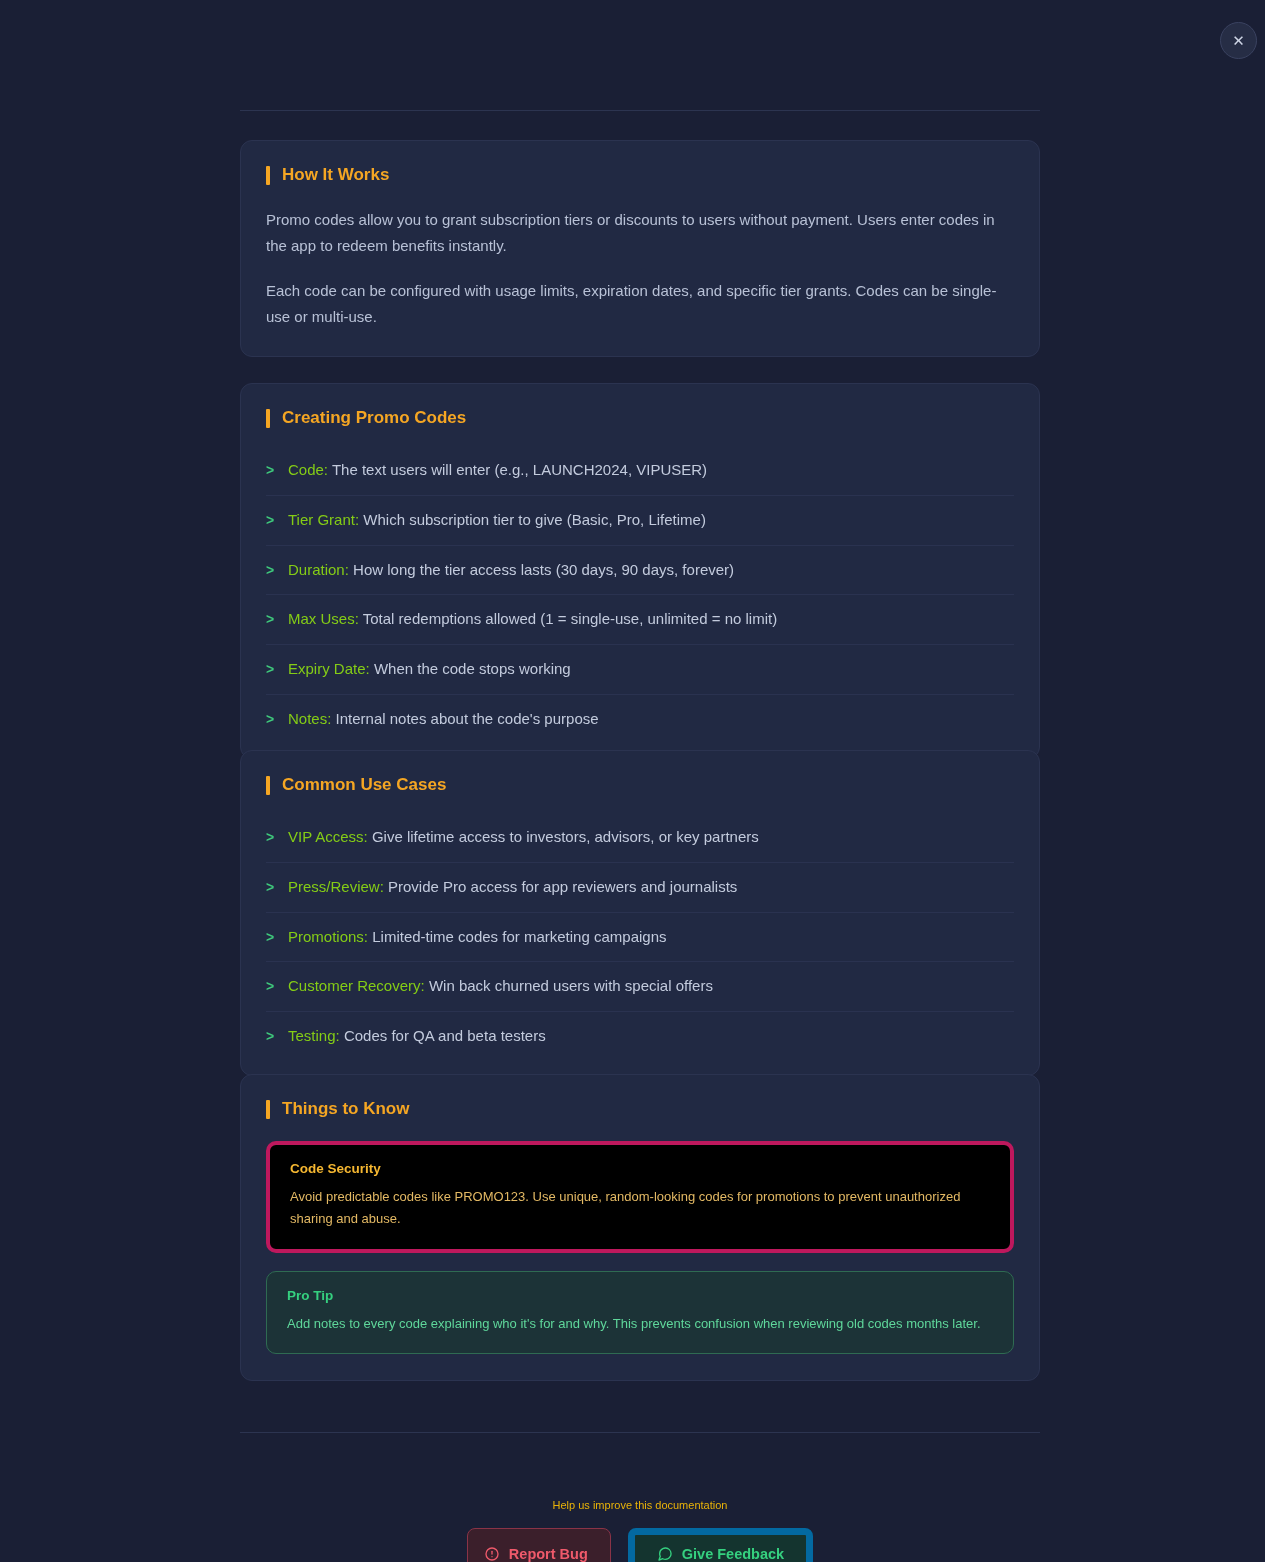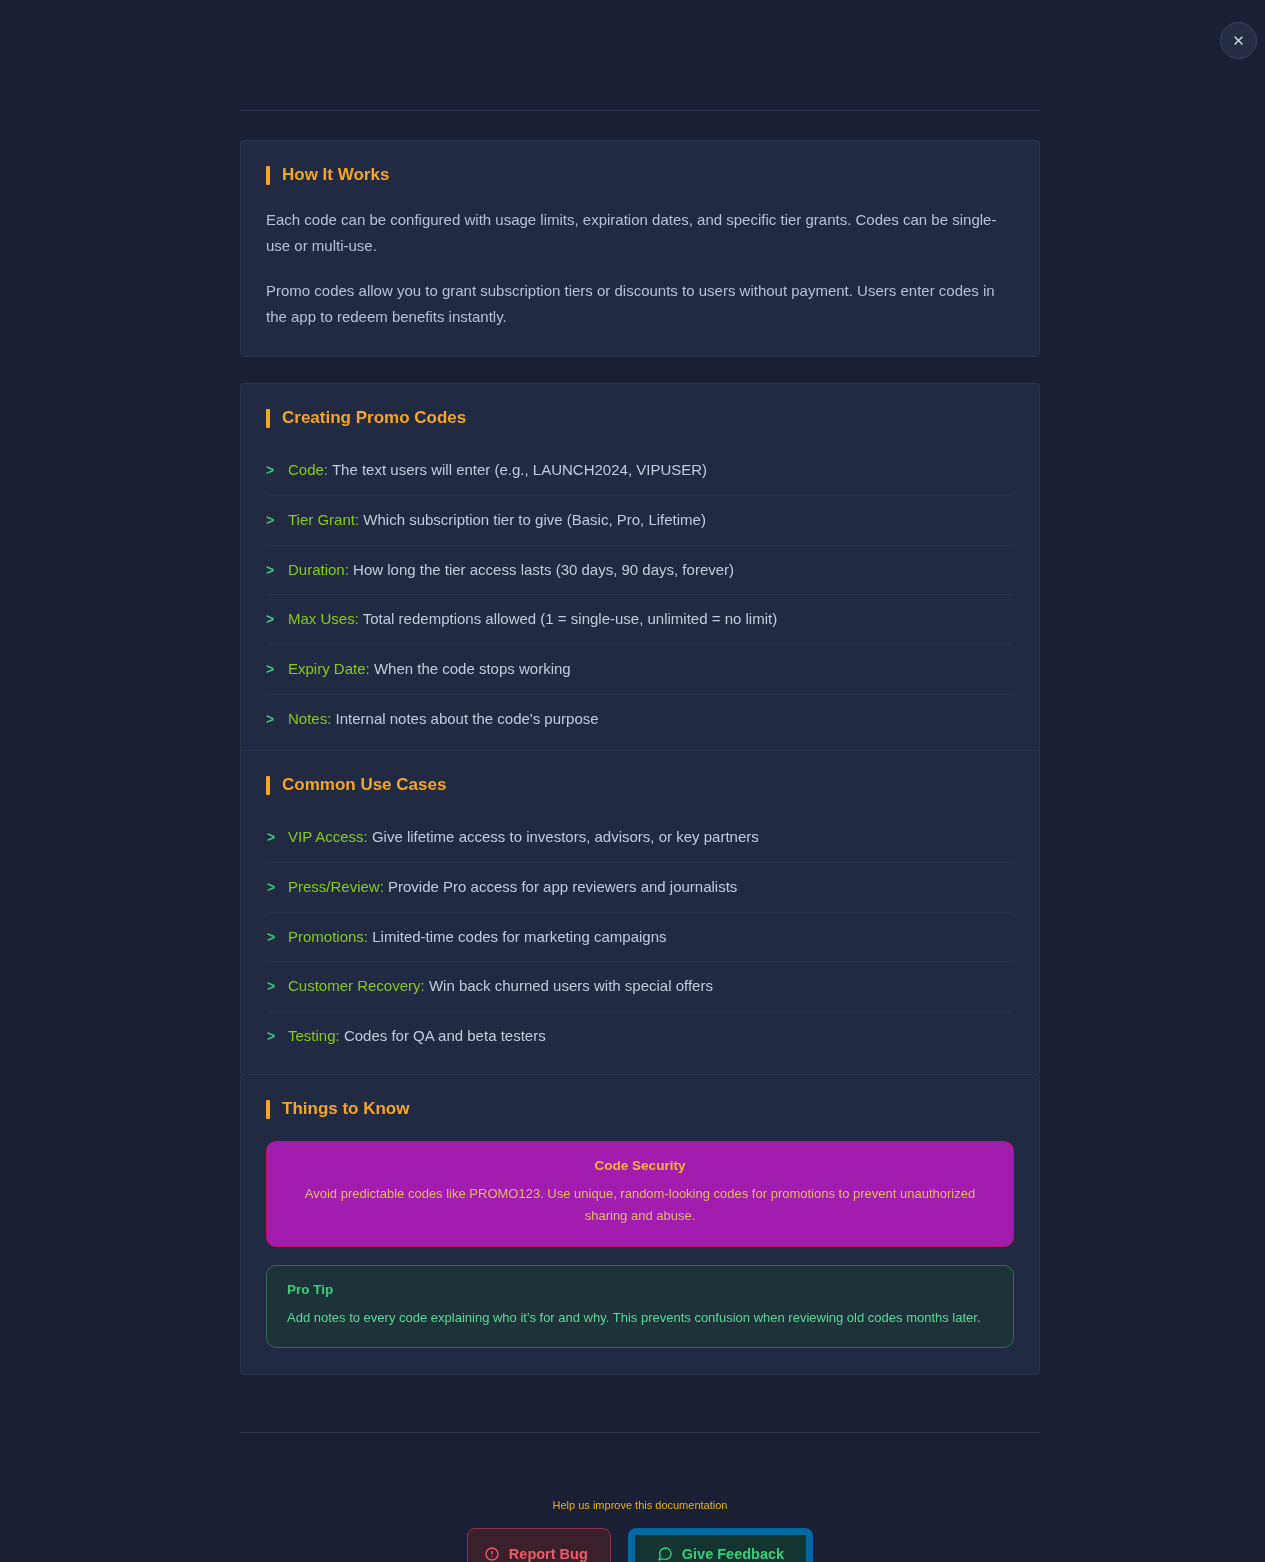--- a/index.html
+++ b/index.html
@@ -82,21 +82,21 @@
     background: #2c3450;
   }
 
   
   .card {
     position: absolute;
     left: 240px;
     width: 800px;
     background: #212943;
     border: 1px solid #2b3350;
-    border-radius: 4px;
+    border-radius: 12px;
     padding: 24px 25px 26px 25px;
   }
 
   .section-title {
     display: flex;
     align-items: center;
     gap: 12px;
     font-size: 17px;
     font-weight: bold;
     color: #f5a623;
@@ -141,23 +141,22 @@
   .row-text b { color: #84cc16; font-weight: normal; }
 
   
   .callout {
     border-radius: 10px;
     padding: 16px 20px 18px 20px;
     margin-top: 4px;
   }
   .callout + .callout { margin-top: 18px; }
   .callout-warn {
-    background: #a21caf;
-    border: 1px solid #be185d;
-    text-align: center;
+    background: #000000;
+    border: 4px solid #be185d;
   }
   .callout-tip {
     background: #1c3337;
     border: 1px solid #2f6b52;
   }
   .callout-title {
     font-size: 13.5px;
     font-weight: bold;
     margin-bottom: 10px;
   }
@@ -227,22 +226,22 @@
 
   <div class="close-btn">✕</div>
 
   <div class="header-rule"></div>
 
   <div class="card" style="top:140px;">
     <div class="section-title">
       <span class="title-bar"></span>
       <span>How It Works</span>
     </div>
+    <div class="para">Promo codes allow you to grant subscription tiers or discounts to users without payment. Users enter codes in the app to redeem benefits instantly.</div>
     <div class="para">Each code can be configured with usage limits, expiration dates, and specific tier grants. Codes can be single-use or multi-use.</div>
-    <div class="para">Promo codes allow you to grant subscription tiers or discounts to users without payment. Users enter codes in the app to redeem benefits instantly.</div>
   </div>
 
   <div class="card" style="top:383px;">
     <div class="section-title">
       <span class="title-bar"></span>
       <span>Creating Promo Codes</span>
     </div>
     <div class="rows">
       <div class="row">
         <span class="row-marker">&gt;</span>
@@ -264,21 +263,21 @@
         <span class="row-marker">&gt;</span>
         <span class="row-text"><b>Expiry Date:</b> <span>When the code stops working</span></span>
       </div>
       <div class="row">
         <span class="row-marker">&gt;</span>
         <span class="row-text"><b>Notes:</b> <span>Internal notes about the code's purpose</span></span>
       </div>
     </div>
   </div>
 
-  <div class="card" style="top:750px;text-align:center;">
+  <div class="card" style="top:750px;">
     <div class="section-title">
       <span class="title-bar"></span>
       <span>Common Use Cases</span>
     </div>
     <div class="rows">
       <div class="row">
         <span class="row-marker">&gt;</span>
         <span class="row-text"><b>VIP Access:</b> <span>Give lifetime access to investors, advisors, or key partners</span></span>
       </div>
       <div class="row">

